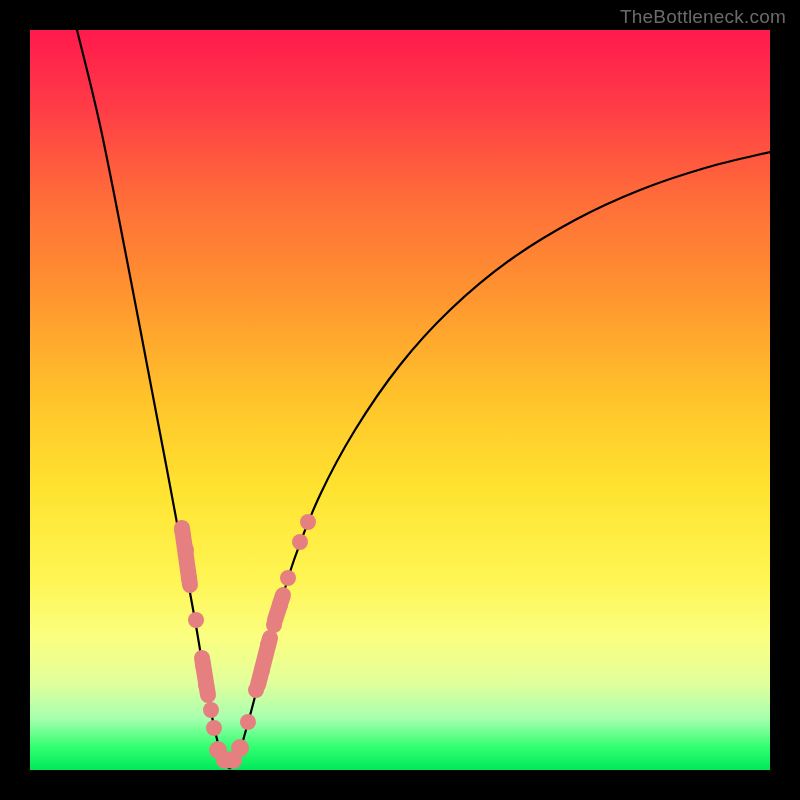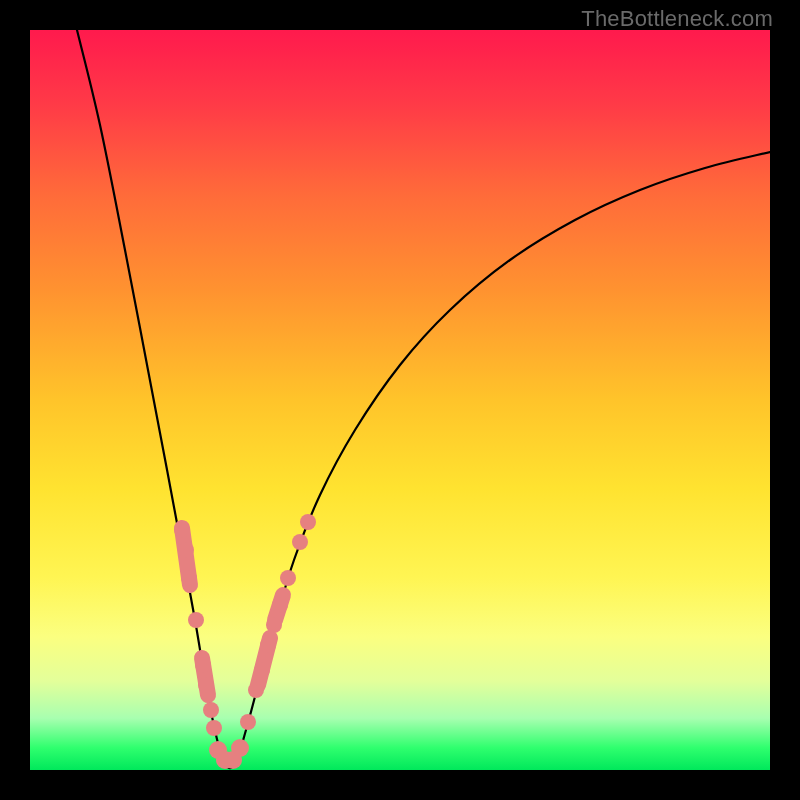--- a/index.html
+++ b/index.html
@@ -30,23 +30,23 @@
       #e3ff9a 88%,
       #a8ffb0 93%,
       #2fff6e 97%,
       #00e85b 100%
     );
     overflow: hidden;
   }
   .watermark {
     position: absolute;
     top: 6px;
-    right: 27px;
+    right: 14px;
     color: #6a6a6a;
-    font-size: 22px;
+    font-size: 19px;
     font-weight: 500;
     letter-spacing: 0.2px;
     user-select: none;
   }
   svg.plot {
     position: absolute;
     left: 0;
     top: 0;
     width: 740px;
     height: 740px;

